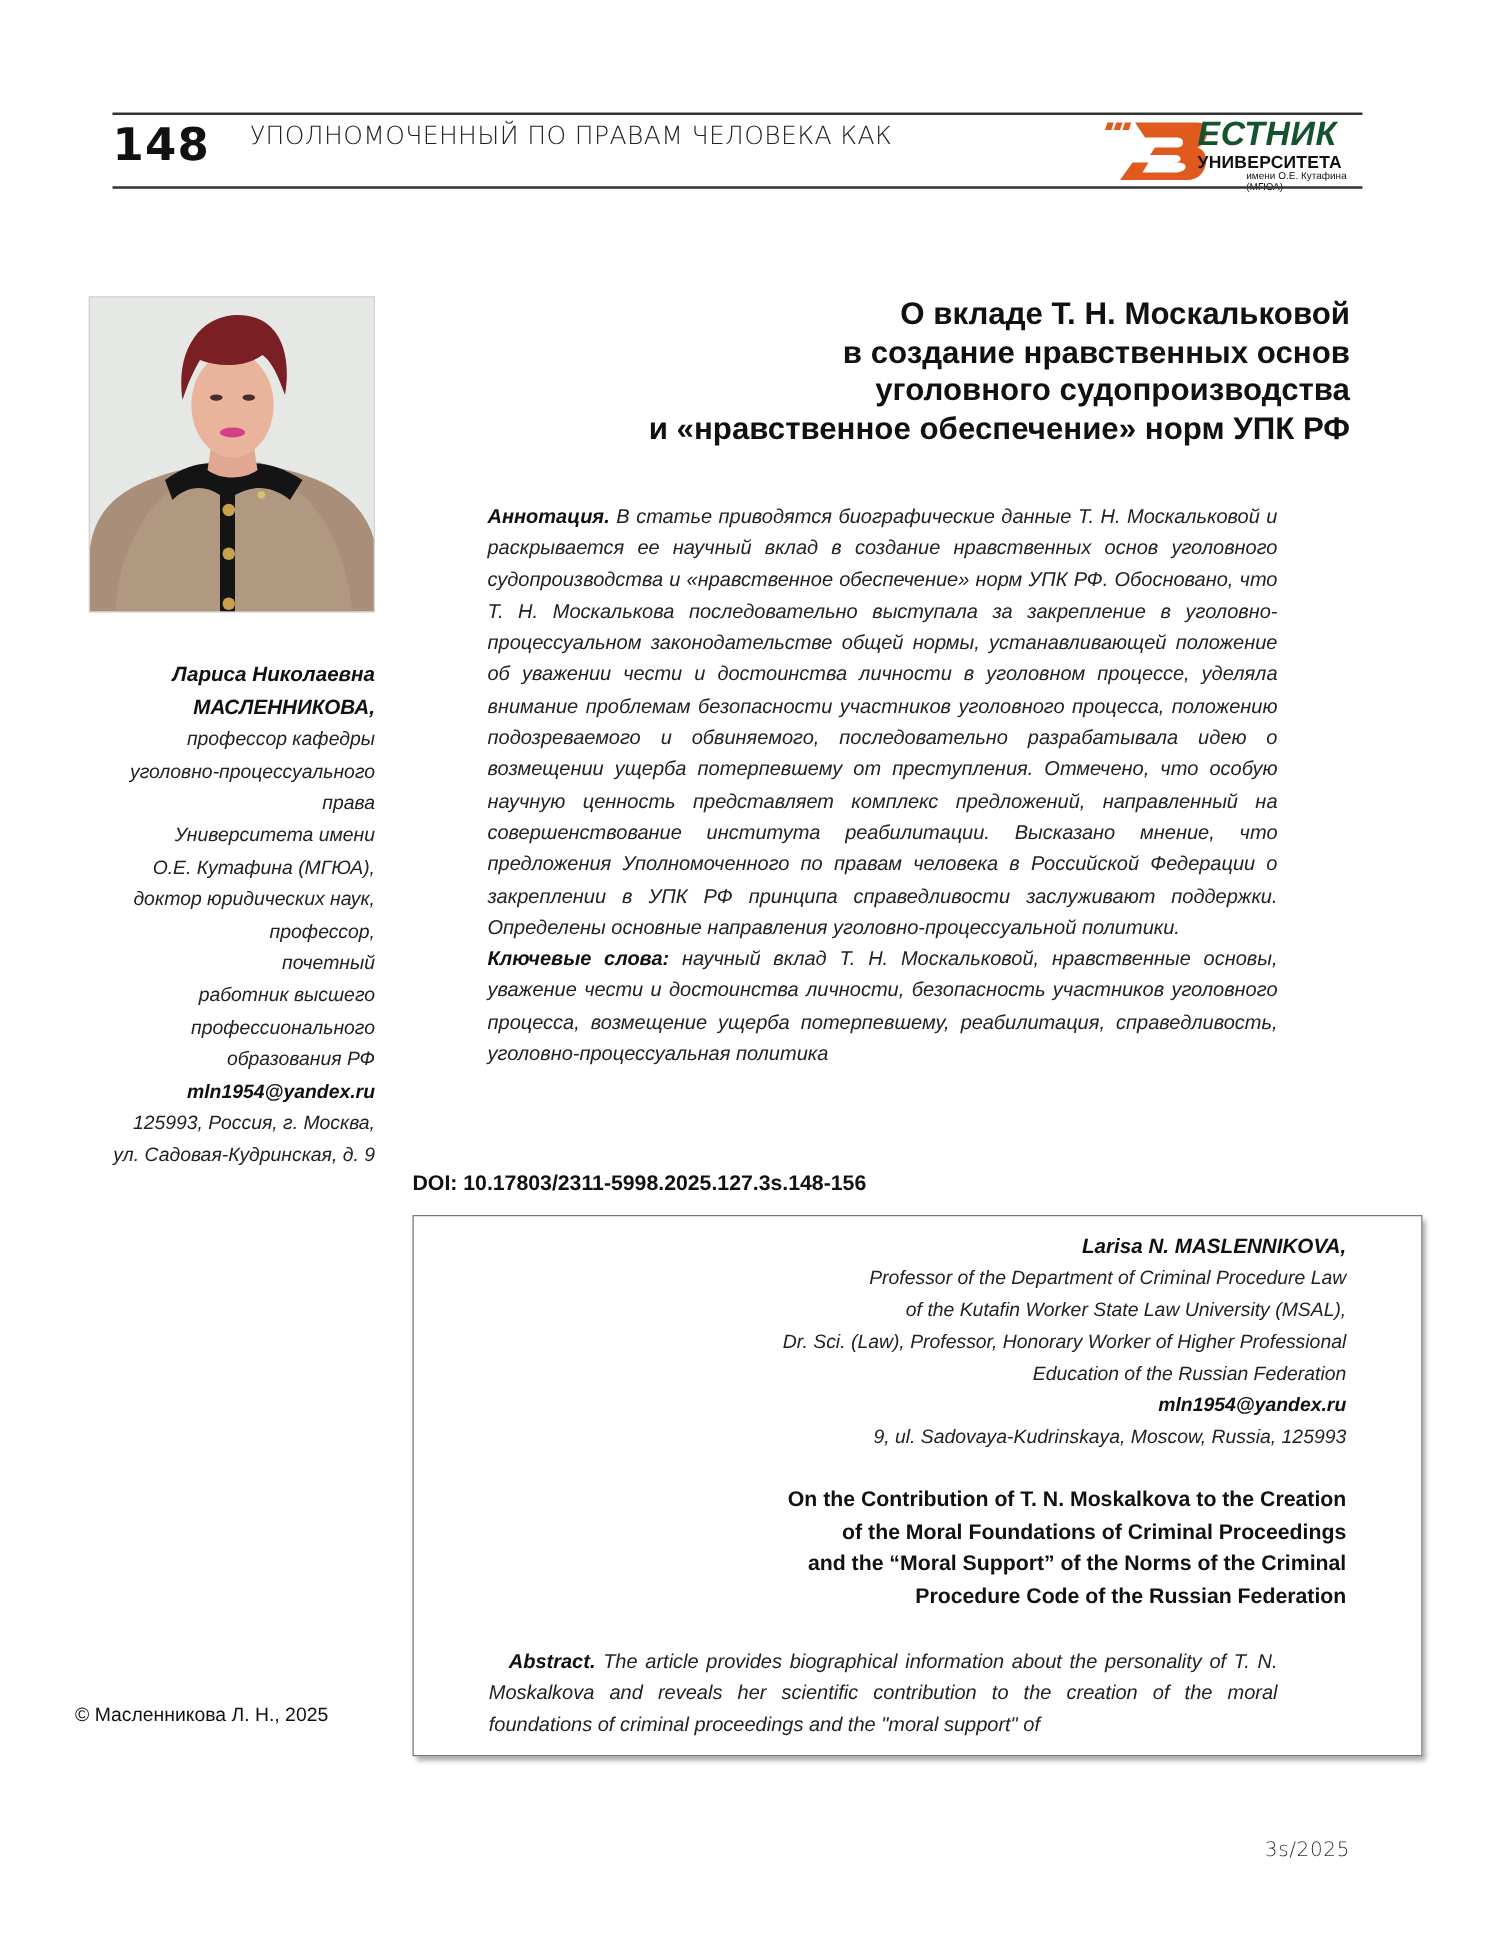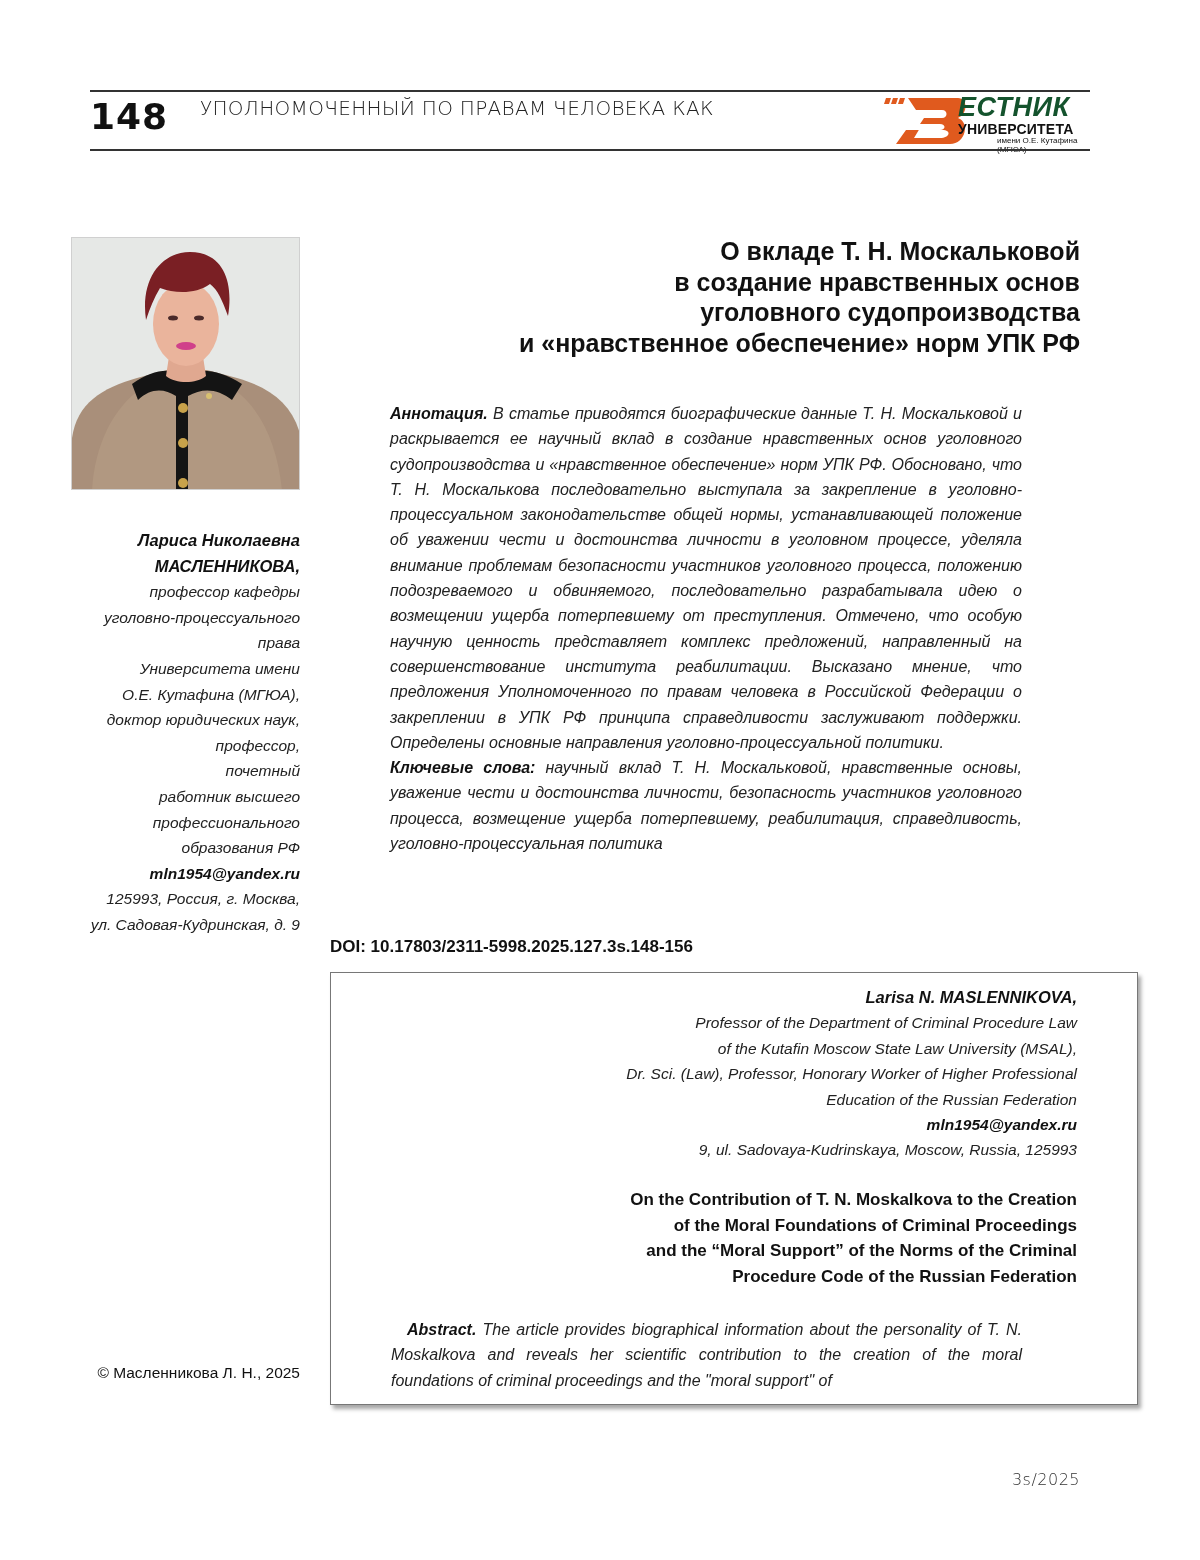--- a/index.html
+++ b/index.html
@@ -18,21 +18,21 @@
   .logo .imeni { position: absolute; left: 73px; top: 44px; font-family: "Liberation Sans", sans-serif; font-size: 8px; color: #111; margin-left: 44px; }
   .logo svg { position: absolute; left: 0; top: 0; }
 
   
   .photo { position: absolute; left: 71px; top: 237px; width: 229px; height: 253px; background: #e8e9e8; border: 1px solid #d0d0d0; overflow: hidden; }
 
   
   .author { position: absolute; left: 60px; top: 528px; width: 240px; text-align: right; font-style: italic; font-size: 15.5px; line-height: 25.6px; color: #222; }
   .author .name { font-weight: bold; font-size: 16.5px; color: #111; }
   .author .email { font-weight: bold; color: #111; }
-  .copyright { position: absolute; left: 60px; top: 1364px; width: 240px; text-align: right; font-size: 15.5px; color: #111; }
+  .copyright { position: absolute; left: 60px; top: 1364px; width: 240px; font-size: 15.5px; color: #111; }
 
   
   .title { position: absolute; left: 360px; top: 236px; width: 720px; text-align: right; font-weight: bold; font-size: 25px; line-height: 30.5px; color: #111; }
 
   
   .abstract { position: absolute; left: 390px; top: 401px; width: 632px; font-style: italic; font-size: 16px; line-height: 25.3px; color: #222; text-align: justify; }
   .abstract .lbl { font-weight: bold; color: #111; }
   .abstract p { margin: 0; }
 
   .doi { position: absolute; left: 330px; top: 937px; font-weight: bold; font-size: 17px; color: #111; }
@@ -128,21 +128,21 @@
   <p><span class="lbl">Аннотация.</span><span> В статье приводятся биографические данные Т. Н. Москальковой и раскрывается ее научный вклад в создание нравственных основ уголовного судопроизводства и «нравственное обеспечение» норм УПК РФ. Обосновано, что Т. Н. Москалькова последовательно выступала за закрепление в уголовно-процессуальном законодательстве общей нормы, устанавливающей положение об уважении чести и достоинства личности в уголовном процессе, уделяла внимание проблемам безопасности участников уголовного процесса, положению подозреваемого и обвиняемого, последовательно разрабатывала идею о возмещении ущерба потерпевшему от преступления. Отмечено, что особую научную ценность представляет комплекс предложений, направленный на совершенствование института реабилитации. Высказано мнение, что предложения Уполномоченного по правам человека в Российской Федерации о закреплении в УПК РФ принципа справедливости заслуживают поддержки. Определены основные направления уголовно-процессуальной политики.</span></p>
   <p><span class="lbl">Ключевые слова:</span><span> научный вклад Т. Н. Москальковой, нравственные основы, уважение чести и достоинства личности, безопасность участников уголовного процесса, возмещение ущерба потерпевшему, реабилитация, справедливость, уголовно-процессуальная политика</span></p>
 </div>
 
 <div class="doi">DOI: 10.17803/2311-5998.2025.127.3s.148-156</div>
 
 <div class="en-box">
   <div class="en-author">
     <div class="name">Larisa N. MASLENNIKOVA,</div>
     <div>Professor of the Department of Criminal Procedure Law</div>
-    <div>of the Kutafin Moscow State Law University (MSAL),</div>
+    <div>of the Kutafin Worker State Law University (MSAL),</div>
     <div>Dr. Sci. (Law), Professor, Honorary Worker of Higher Professional</div>
     <div>Education of the Russian Federation</div>
     <div class="email">mln1954@yandex.ru</div>
     <div>9, ul. Sadovaya-Kudrinskaya, Moscow, Russia, 125993</div>
   </div>
   <div class="en-title">
     <div>On the Contribution of T. N. Moskalkova to the Creation</div>
     <div>of the Moral Foundations of Criminal Proceedings</div>
     <div>and the “Moral Support” of the Norms of the Criminal</div>
     <div>Procedure Code of the Russian Federation</div>

